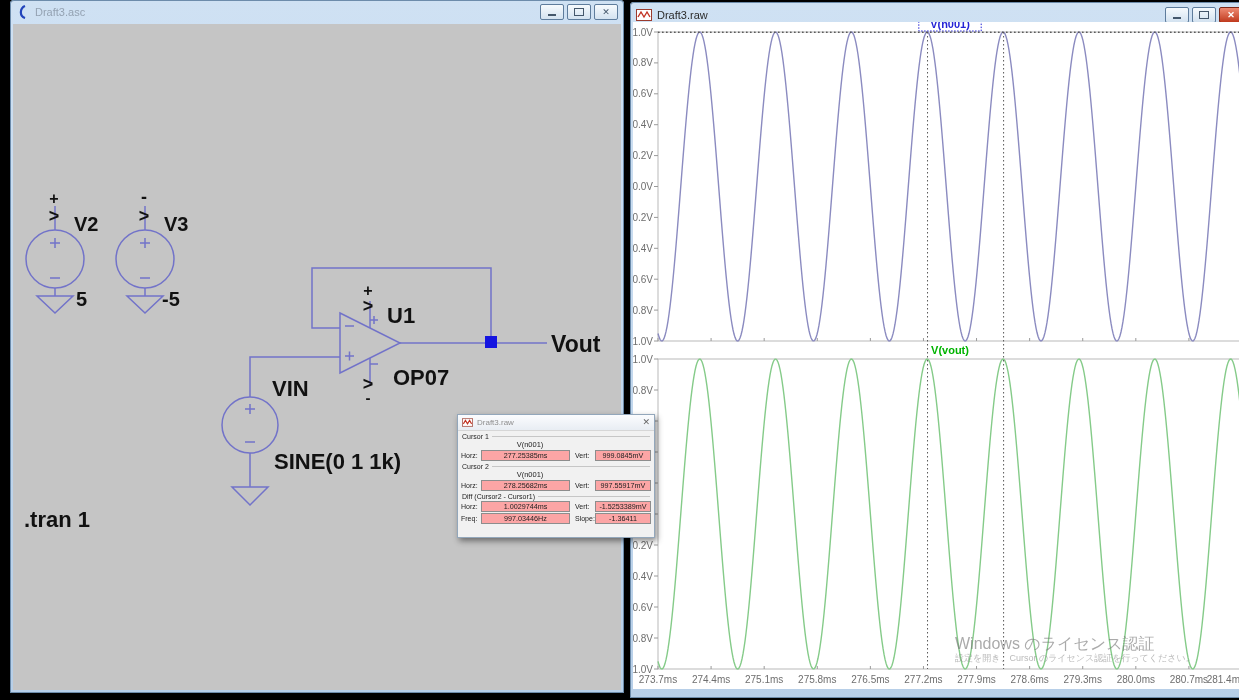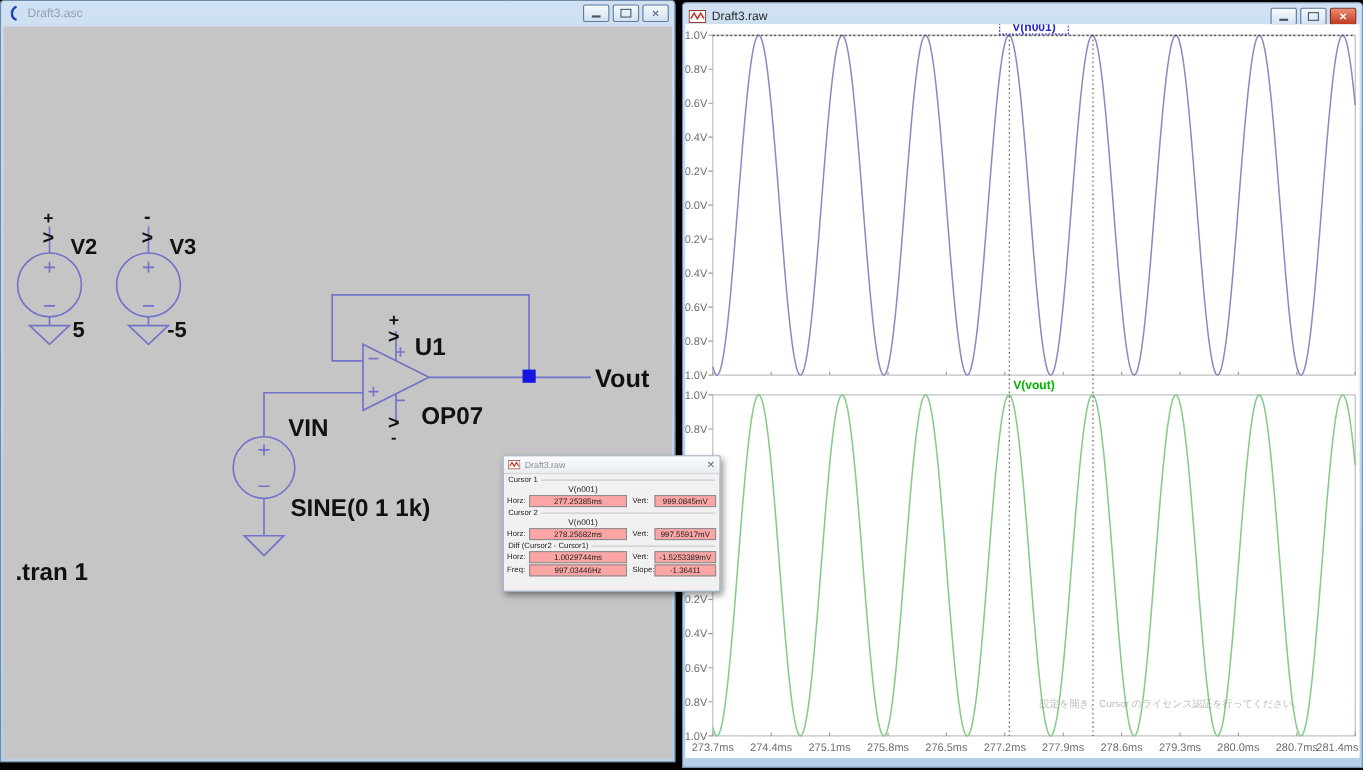--- a/index.html
+++ b/index.html
@@ -1,19 +1,19 @@
 <!DOCTYPE html>
 <html><head>
 <meta charset="utf-8">
 <style>
   html,body{margin:0;padding:0;}
   body{width:1239px;height:700px;position:relative;background:#000;overflow:hidden;
        font-family:"Liberation Sans",sans-serif;}
   .window{position:absolute;border-radius:4px 4px 0 0;}
-  .frame{background:linear-gradient(#cfe1f3,#b7cfe8);box-shadow:0 0 0 1px #6d8cab inset;}
+  .frame{background:linear-gradient(#cfe1f3,#b7cfe8);box-shadow:0 0 0 1px #6d8cab inset;margin-left:10px;}
   .titlebar{position:absolute;left:0;right:0;top:0;display:flex;align-items:center;padding:0 6px;}
   .title-text{font-size:11px;margin-left:5px;}
   .client{position:absolute;}
   .winbtns{margin-left:auto;display:flex;gap:3px;}
   .wbtn{width:22px;height:14px;border:1px solid #5e7c9c;border-radius:2px;
         background:linear-gradient(#f6fafd,#d3e2f0);display:flex;align-items:center;justify-content:center;}
   .wbtn .bar{width:8px;height:2px;background:#44576b;margin-top:6px;}
   .wbtn .box{width:8px;height:6px;border:1.5px solid #44576b;}
   .wbtn .x{font-size:9px;color:#44576b;line-height:1;}
   .wbtn.red{background:linear-gradient(#ee8a72,#c03a1e);border-color:#7c2918;}
@@ -244,20 +244,21 @@
         <text y="689" class="axis" x="1072.7272727272727" text-anchor="middle">279.3ms</text>
         <text y="689" class="axis" x="1125.8181818181818" text-anchor="middle">280.0ms</text>
         <text y="689" class="axis" x="1178.909090909091" text-anchor="middle">280.7ms</text>
         <text y="689" class="axis" x="1235" text-anchor="end">281.4ms</text>
         <line x1="917.5387532467545" y1="38" x2="917.5387532467545" y2="675" stroke="#565656" stroke-width="1" stroke-dasharray="1.5,2.5"></line>
         <line x1="993.608166233768" y1="38" x2="993.608166233768" y2="675" stroke="#565656" stroke-width="1" stroke-dasharray="1.5,2.5"></line>
         <line x1="648" y1="38.14144474999999" x2="1232" y2="38.14144474999999" stroke="#565656" stroke-width="1" stroke-dasharray="1.5,2.5"></line>
         <line x1="648" y1="38.377108234999994" x2="1232" y2="38.377108234999994" stroke="#565656" stroke-width="1" stroke-dasharray="1.5,2.5"></line>
       </svg>
     <div id="watermark" style="left:322px;top:613px;">
+      <div class="l1">Windows のライセンス認証</div>
       <div class="l2">設定を開き、Cursor のライセンス認証を行ってください。</div>
     </div>
   </div>
 </div>
 
 <div id="cursor-dialog">
   <div class="dtitle">
     <svg width="11" height="9" viewBox="0 0 16 12">
       <rect x="0.5" y="0.5" width="15" height="11" fill="#fff" stroke="#9a3b2e"></rect>
       <polyline points="2,8 5,3 8,8 11,3 14,8" fill="none" stroke="#c23323" stroke-width="1.6"></polyline>

